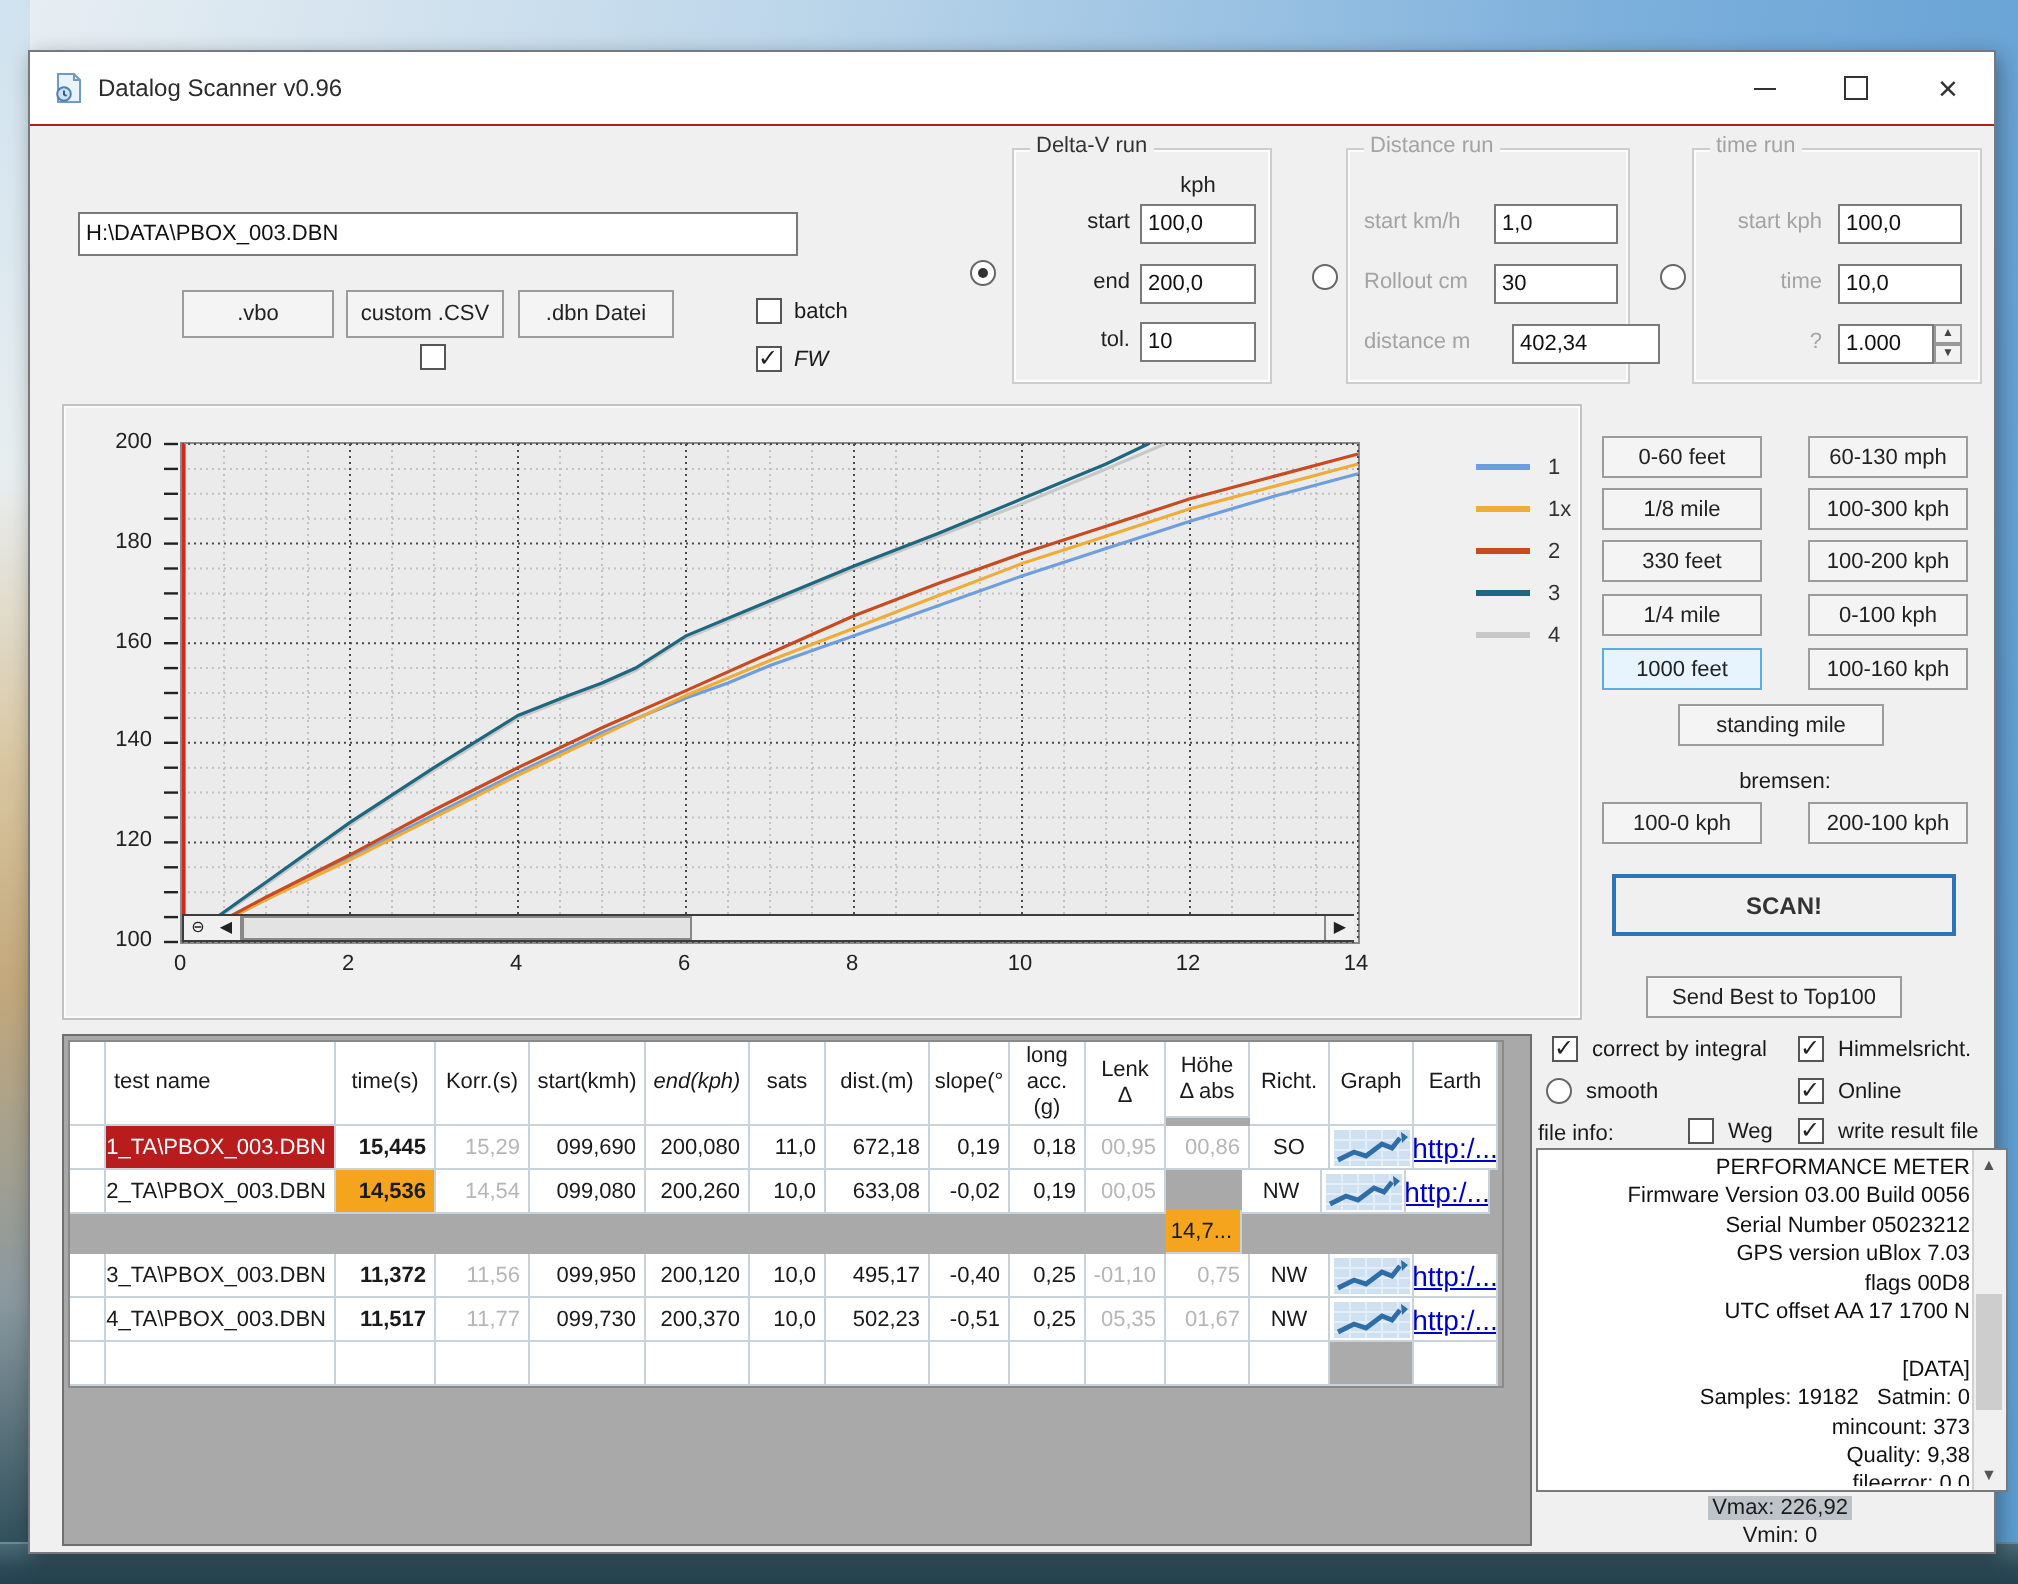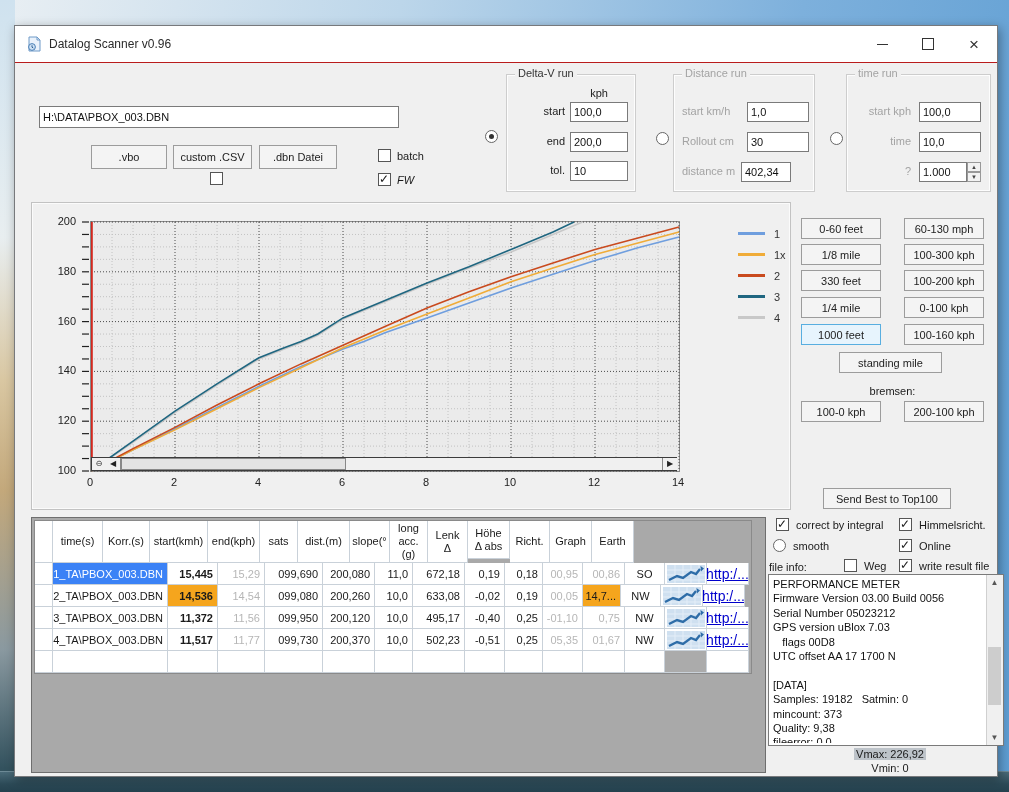--- a/index.html
+++ b/index.html
@@ -64,28 +64,28 @@
   .tablewrap{position:absolute;background:#a9a9a9;border:1px solid #6e6e6e;box-sizing:border-box;}
   .grid{position:absolute;left:2px;top:2px;background:#a9a9a9;border:1px solid #8a8a8a;}
   .trow{display:flex;}
   .tcell{box-sizing:border-box;border-right:1px solid #c9d1d9;border-bottom:1px solid #c9d1d9;background:#fff;
     font-size:11px;display:flex;align-items:center;justify-content:flex-end;padding:0 4px;overflow:hidden;white-space:pre-line;}
   .tcell.head{justify-content:center;text-align:center;line-height:13px;}
   .tcell.head.left{justify-content:flex-start;text-align:left;}
   .tcell.center{justify-content:center;}
   .tcell.boldtime{font-weight:bold;}
   .tcell.graycell{color:#b6b6b6;}
-  .tcell.selblue{background:#3b82f6;color:#fff;}
+  .tcell.selblue{background:#b91c1c;color:#fff;}
   .tcell.hlorange{background:#f5a51d;}
   .tcell.gslot{padding:1px;}
   .tcell.emptygraph{background:#ababab;}
   .earthlink{color:#0000cc;text-decoration:underline;font-size:14px;}
 
   .infobox{position:absolute;background:#fff;border:1px solid #7a7a7a;box-sizing:border-box;}
-  .infotext{position:absolute;left:4px;top:2px;right:18px;bottom:2px;white-space:pre;font-size:11px;line-height:14.4px;color:#111;overflow:hidden;}
+  .infotext{position:absolute;left:4px;top:2px;right:18px;bottom:2px;white-space:pre;font-size:11px;line-height:14.4px;color:#111;overflow:hidden;text-align:right;}
   .vscroll{position:absolute;right:0;top:0;width:16px;height:100%;background:#f0f0f0;border-left:1px solid #d0d0d0;}
   .vsbtn{position:absolute;left:0;width:15px;height:15px;font-size:8px;line-height:15px;text-align:center;color:#555;}
   .vsthumb{position:absolute;left:1px;width:13px;background:#cdcdcd;}
 
   .vmaxline{position:absolute;width:170px;text-align:center;}
   .vmax-hl{background:#bdc3c9;padding:0 2px;}
 </style>
 </head>
 <body>
 
@@ -144,21 +144,21 @@
         <input class="ginput" style="left: 63px; top: 86px; width: 58px; height: 20px;" readonly="" value="10">
       </div>
 
       <div class="group disabled" style="left:658px;top:11px;width:142px;height:118px;">
         <span class="gtitle">Distance run</span>
         <span class="flabel" style="left:8px;top:30px;">start km/h</span>
         <input class="ginput" style="left: 73px; top: 27px; width: 62px; height: 20px;" readonly="" value="1,0">
         <span class="flabel" style="left:8px;top:60px;">Rollout cm</span>
         <input class="ginput" style="left: 73px; top: 57px; width: 62px; height: 20px;" readonly="" value="30">
         <span class="flabel" style="left:8px;top:90px;">distance m</span>
-        <input class="ginput" style="left: 67px; top: 87px; width: 50px; height: 20px;" readonly="" value="402,34">
+        <input class="ginput" style="left: 82px; top: 87px; width: 74px; height: 20px;" readonly="" value="402,34">
       </div>
 
       <div class="group disabled" style="left:831px;top:11px;width:145px;height:118px;">
         <span class="gtitle">time run</span>
         <span class="flabel" style="left:2px;top:30px;width:62px;text-align:right;">start kph</span>
         <input class="ginput" style="left: 72px; top: 27px; width: 62px; height: 20px;" readonly="" value="100,0">
         <span class="flabel" style="left:2px;top:60px;width:62px;text-align:right;">time</span>
         <input class="ginput" style="left: 72px; top: 57px; width: 62px; height: 20px;" readonly="" value="10,0">
         <span class="flabel" style="left:2px;top:90px;width:62px;text-align:right;">?</span>
         <input class="ginput" style="left: 72px; top: 87px; width: 48px; height: 20px;" readonly="" value="1.000">
@@ -304,20 +304,21 @@
           <div class="btn" style="left: 889px; top: 155px; width: 80px; height: 21px;">60-130 mph</div>
           <div class="btn" style="left: 889px; top: 181px; width: 80px; height: 21px;">100-300 kph</div>
           <div class="btn" style="left: 889px; top: 207px; width: 80px; height: 21px;">100-200 kph</div>
           <div class="btn" style="left: 889px; top: 234px; width: 80px; height: 21px;">0-100 kph</div>
           <div class="btn" style="left: 889px; top: 261px; width: 80px; height: 21px;">100-160 kph</div>
         </div>
       <div class="btn" style="left:824px;top:289px;width:103px;height:21px;">standing mile</div>
       <div class="lbl" style="left:786px;top:322px;width:183px;text-align:center;">bremsen:</div>
       <div class="btn" style="left:786px;top:338px;width:80px;height:21px;">100-0 kph</div>
       <div class="btn" style="left:889px;top:338px;width:80px;height:21px;">200-100 kph</div>
+      <div class="btn scanbtn" style="left:791px;top:374px;width:172px;height:31px;">SCAN!</div>
       <div class="btn" style="left:808px;top:425px;width:128px;height:21px;">Send Best to Top100</div>
 
       <div class="checkbox on" style="left:761px;top:455px;"></div>
       <span class="lbl" style="left:781px;top:456px;">correct by integral</span>
       <div class="checkbox on" style="left:884px;top:455px;"></div>
       <span class="lbl" style="left:904px;top:456px;">Himmelsricht.</span>
       <div class="radio" style="left:758px;top:476px;"></div>
       <span class="lbl" style="left:778px;top:477px;">smooth</span>
       <div class="checkbox on" style="left:884px;top:476px;"></div>
       <span class="lbl" style="left:904px;top:477px;">Online</span>
@@ -346,24 +347,25 @@
           <div class="vsbtn" style="bottom:0;">▼</div>
         </div>
       </div>
       <div class="vmaxline" style="left:790px;top:685px;"><span class="vmax-hl">Vmax: 226,92</span></div>
       <div class="vmaxline" style="left:790px;top:699px;"><span>Vmin: 0</span></div>
 
       <div class="tablewrap" style="left:16px;top:454px;width:735px;height:256px;">
         <div class="grid" id="grid" style="width: 716px;">
             <div class="trow">
               <div class="tcell head" style="width: 18px; height: 42px;"></div>
+              <div class="tcell head left" style="width: 115px; height: 42px;">test name</div>
               <div class="tcell head" style="width: 50px; height: 42px;">time(s)</div>
               <div class="tcell head" style="width: 47px; height: 42px;">Korr.(s)</div>
               <div class="tcell head" style="width: 58px; height: 42px;">start(kmh)</div>
-              <div class="tcell head" style="width: 52px; height: 42px;">end(kph)</div>
+              <div class="tcell head" style="width: 52px; height: 42px; font-style: italic;">end(kph)</div>
               <div class="tcell head" style="width: 38px; height: 42px;">sats</div>
               <div class="tcell head" style="width: 52px; height: 42px;">dist.(m)</div>
               <div class="tcell head" style="width: 40px; height: 42px;">slope(°</div>
               <div class="tcell head" style="width: 38px; height: 42px;">long
 acc.(g)</div>
               <div class="tcell head" style="width: 40px; height: 42px;">Lenk
 Δ</div>
               <div class="tcell head" style="width: 42px; height: 38px;">Höhe
 Δ abs</div>
               <div class="tcell head" style="width: 40px; height: 42px;">Richt.</div>
@@ -397,21 +399,21 @@
               <div class="tcell " style="width: 115px; height: 22px;">2_TA\PBOX_003.DBN</div>
               <div class="tcell boldtime hlorange" style="width: 50px; height: 22px;">14,536</div>
               <div class="tcell graycell" style="width: 47px; height: 22px;">14,54</div>
               <div class="tcell " style="width: 58px; height: 22px;">099,080</div>
               <div class="tcell " style="width: 52px; height: 22px;">200,260</div>
               <div class="tcell " style="width: 38px; height: 22px;">10,0</div>
               <div class="tcell " style="width: 52px; height: 22px;">633,08</div>
               <div class="tcell " style="width: 40px; height: 22px;">-0,02</div>
               <div class="tcell " style="width: 38px; height: 22px;">0,19</div>
               <div class="tcell graycell" style="width: 40px; height: 22px;">00,05</div>
-              <div class="tcell hlorange" style="width: 38px; height: 22px;">14,7...</div>
+              <div class="tcell hlorange" style="width: 38px; height: 22px; margin-top: 20px;">14,7...</div>
               <div class="tcell center" style="width: 40px; height: 22px;">NW</div>
               <div class="tcell center gslot" style="width: 42px; height: 22px;"><svg width="38" height="18" viewBox="0 0 38 18">
                   <rect x="0" y="0" width="38" height="18" fill="#cfe0f0"></rect>
                   <path d="M0 5h38M0 10h38M0 15h38M8 0v18M16 0v18M24 0v18M32 0v18" stroke="#e4eef8" stroke-width="1"></path>
                   <polyline points="2,15 10,11 16,13 24,7 29,9 33,4" fill="none" stroke="#2e6da8" stroke-width="2.4"></polyline>
                   <path d="M33.5 1 l3.5 2.5 -3 3 z" fill="#2e6da8"></path>
                 </svg></div>
               <div class="tcell center" style="width: 42px; height: 22px;"><span class="earthlink">http:/...</span></div>
             </div>
             <div class="trow">

